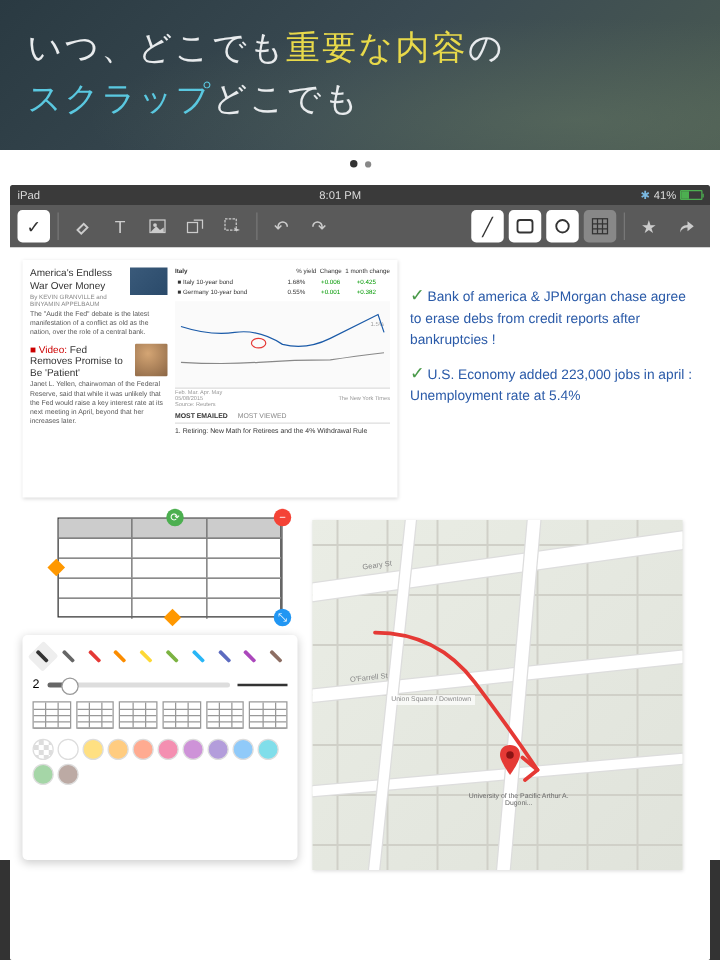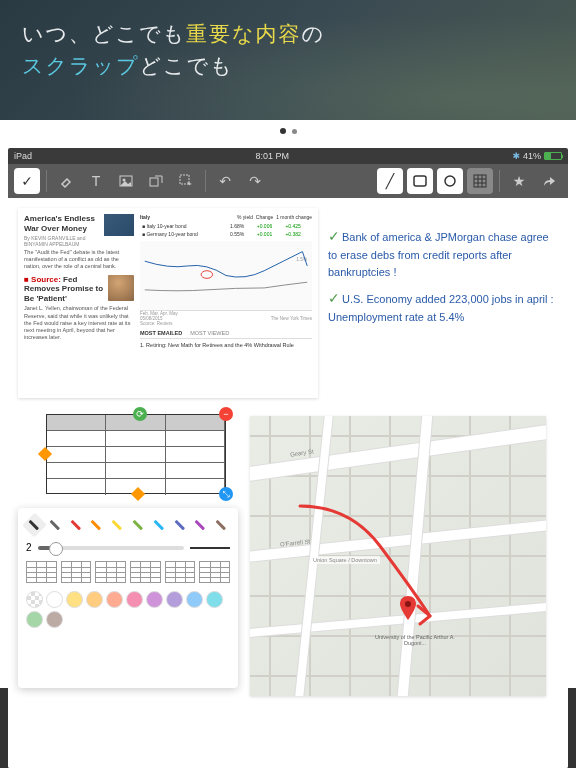--- a/index.html
+++ b/index.html
@@ -1,39 +1,39 @@
 <!DOCTYPE html>
 <html><head>
 <meta charset="utf-8">
 <style>
 *{margin:0;padding:0;box-sizing:border-box;font-family:-apple-system,Helvetica,Arial,sans-serif}
 body{width:576px;height:768px;overflow:hidden;background:#333}
 .hero{height:120px;background:linear-gradient(135deg,#2a3a42 0%,#3a4a52 50%,#4a5a52 100%);padding:18px 22px;position:relative}
 .hero::before{content:'';position:absolute;inset:0;background:radial-gradient(ellipse at 80% 80%,rgba(120,140,110,.3),transparent 60%)}
-.hl{font-size:21px;font-weight:300;letter-spacing:2px;position:relative;line-height:1.5}
+.hl{font-size:27px;font-weight:300;letter-spacing:2px;position:relative;line-height:1.5}
 .w{color:#e8ebed}.y{color:#e8d94a}.c{color:#5ac8e0}
 .bezel{background:#fff;height:568px;padding:16px 8px 0;position:relative}
 .cam{position:absolute;top:8px;left:50%;transform:translateX(-50%);width:44px;height:6px;display:flex;align-items:center;gap:6px;justify-content:center}
 .cam::before{content:'';width:6px;height:6px;border-radius:50%;background:#333}
 .cam::after{content:'';width:5px;height:5px;border-radius:50%;background:#888}
 .screen{background:#f5f5f5;height:620px;border-radius:2px;overflow:hidden;margin-top:12px}
 .status{background:#3a3a3a;color:#ddd;height:16px;font-size:9px;display:flex;align-items:center;padding:0 6px;justify-content:space-between}
 .status .r{display:flex;align-items:center;gap:3px}
 .batt{width:18px;height:8px;border:1px solid #4caf50;border-radius:1px;position:relative;background:linear-gradient(90deg,#4caf50 40%,transparent 40%)}
 .batt::after{content:'';position:absolute;right:-2px;top:2px;width:1px;height:3px;background:#4caf50}
 .toolbar{background:#5a5a5a;height:34px;display:flex;align-items:center;padding:0 6px;gap:4px}
 .tbtn{width:26px;height:26px;border-radius:4px;display:flex;align-items:center;justify-content:center;color:#ccc;font-size:14px}
 .tbtn.active{background:#fff;color:#333}
 .tbtn.sel{background:#888}
 .tsep{width:1px;height:22px;background:#777;margin:0 2px}
 .tspace{flex:1}
 .canvas{background:#fff;height:570px;position:relative;padding:10px}
 .news{position:absolute;top:10px;left:10px;width:300px;height:190px;background:#fff;box-shadow:0 1px 3px rgba(0,0,0,.15);padding:6px;font-size:6px;color:#333;display:flex;gap:6px}
 .news-l{width:110px}
-.nh{font-size:8px;font-weight:700;line-height:1.2;margin-bottom:2px}
+.nh{font-size:8px;font-weight:400;line-height:1.2;margin-bottom:2px}
 .nby{font-size:5px;color:#888;margin-bottom:2px}
 .nt{font-size:5.5px;color:#555;line-height:1.3;margin-bottom:4px}
 .nimg{width:30px;height:22px;background:linear-gradient(135deg,#3a5a7a,#2a4a6a);float:right;margin-left:3px}
 .nimg2{width:26px;height:26px;background:radial-gradient(circle at 40% 30%,#d4a574,#8a6544);float:right;margin-left:3px;border-radius:1px}
 .news-r{flex:1;font-size:5px}
 .chart-hdr{display:flex;justify-content:space-between;margin-bottom:2px}
 .chart-tbl{font-size:5px;width:100%;border-collapse:collapse}
 .chart-tbl td{padding:1px 2px}
 .chart-tbl .g{color:#090}
 .chart-area{height:70px;background:#fafafa;position:relative;margin-top:3px;border-bottom:1px solid #ddd}
@@ -171,21 +171,21 @@
 
     <div class="canvas">
 
       <div class="news">
         <div class="news-l">
           <div class="nimg"></div>
           <div class="nh">America's Endless War Over Money</div>
           <div class="nby">By KEVIN GRANVILLE and BINYAMIN APPELBAUM</div>
           <div class="nt">The "Audit the Fed" debate is the latest manifestation of a conflict as old as the nation, over the role of a central bank.</div>
           <div class="nimg2"></div>
-          <div class="nh"><span style="color:#c00">■ Source:</span> <span>Fed Removes Promise to Be 'Patient'</span></div>
+          <div class="nh"><span style="color:#c00">■ Video:</span> <span>Fed Removes Promise to Be 'Patient'</span></div>
           <div class="nt">Janet L. Yellen, chairwoman of the Federal Reserve, said that while it was unlikely that the Fed would raise a key interest rate at its next meeting in April, beyond that her increases later.</div>
         </div>
         <div class="news-r">
           <div class="chart-hdr">
             <b>Italy</b>
             <span><span>% yield</span>&nbsp;&nbsp;<span>Change</span>&nbsp;&nbsp;<span>1 month change</span></span>
           </div>
           <table class="chart-tbl">
             <tbody>
                 <tr>

